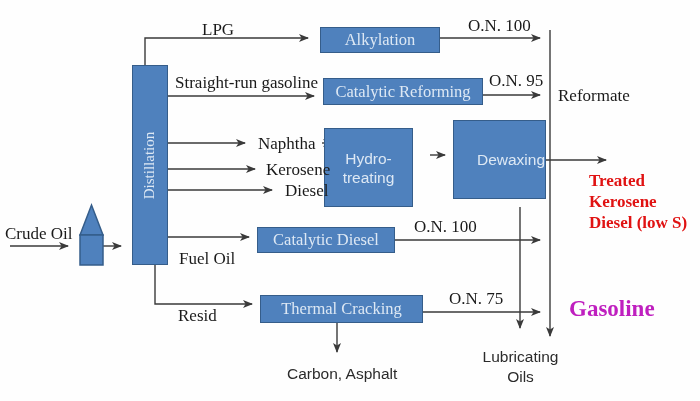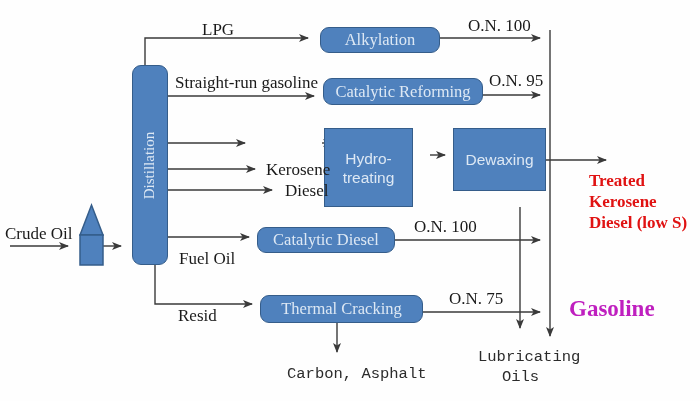--- a/index.html
+++ b/index.html
@@ -9,28 +9,28 @@
   }
   svg.flow { position:absolute; left:0; top:0; width:700px; height:401px; }
   .fl { stroke:var(--line,#3a3a3a); stroke-width:1.4; fill:none; }
   .shape { fill:var(--box-fill,#4f81bd); stroke:var(--box-border,#38618c); stroke-width:1.5; }
   .box {
     position:absolute; box-sizing:border-box;
     background:var(--box-fill,#4f81bd); border:1.5px solid var(--box-border,#38618c);
     display:flex; align-items:center; justify-content:center;
     color:var(--box-text,#dde8f4); text-align:center;
   }
-  .box-serif { font-family:"Liberation Serif", serif; font-size:16.5px;border-radius:9px; }
+  .box-serif { font-family:"Liberation Serif", serif; font-size:16.5px; }
   .box-sans  { font-family:"Liberation Sans", sans-serif; font-size:15.5px; line-height:19px; white-space:pre-line; }
   .lbl {
     position:absolute; font-family:"Liberation Serif", serif; font-size:17px;
     color:#1a1a1a; white-space:pre-line; line-height:21px;
   }
   .lbl-sans {
-    position:absolute; font-family:Liberation Mono, monospace; font-size:15.5px;
+    position:absolute; font-family:Liberation Sans, sans-serif; font-size:15.5px;
     color:#2b2b2b; white-space:pre-line; line-height:20px;
   }
   .red-product   { color:var(--treated-text,#e01212); font-weight:bold;margin-left:32px; }
   .gasoline      { color:var(--gasoline-text,#bf1fbf); font-weight:bold; font-size:23px;margin-top:12px; }
   .vertical-wrap { position:absolute; display:flex; align-items:center; justify-content:center; }
   .vertical-wrap span { transform:rotate(-90deg); white-space:nowrap; }
 </style>
 </head>
 <body>
 
@@ -95,45 +95,47 @@
 
   <div class="box box-serif" style="left:323px; top:78px; width:160px; height:27px;">
     <span>Catalytic Reforming</span>
   </div>
 
   <div class="box box-sans" style="left:324px; top:128px; width:89px; height:79px;">
     <span>Hydro-
 treating</span>
   </div>
 
-  <div class="box box-sans" style="left:453px; top:128px; width:93px; height:63px;">
+  <div class="box box-sans" style="left:453px; top:120px; width:93px; height:79px;justify-content:flex-end;">
     <span>Dewaxing</span>
   </div>
 
   <div class="box box-serif" style="left:257px; top:227px; width:138px; height:26px;">
     <span>Catalytic Diesel</span>
   </div>
 
   <div class="box box-serif" style="left:260px; top:295px; width:163px; height:28px;">
     <span>Thermal Cracking</span>
   </div>
 
   <div class="lbl" style="left:5px; top:223px;">Crude Oil</div>
   <div class="lbl" style="left:202px; top:19px;">LPG</div>
   <div class="lbl" style="left:175px; top:72px;">Straight-run gasoline</div>
+  <div class="lbl" style="left:258px; top:133px;">Naphtha</div>
   <div class="lbl" style="left:266px; top:159px;">Kerosene</div>
   <div class="lbl" style="left:285px; top:180px;">Diesel</div>
   <div class="lbl" style="left:179px; top:248px;">Fuel Oil</div>
   <div class="lbl" style="left:178px; top:305px;">Resid</div>
 
   <div class="lbl" style="left:468px; top:15px;">O.N. 100</div>
   <div class="lbl" style="left:489px; top:70px;">O.N. 95</div>
   <div class="lbl" style="left:414px; top:216px;">O.N. 100</div>
   <div class="lbl" style="left:449px; top:288px;">O.N. 75</div>
 
+  <div class="lbl" style="left:558px; top:85px;">Reformate</div>
   <div class="lbl red-product" style="left:557px; top:170px;">Treated
 Kerosene
 Diesel (low S)</div>
   <div class="lbl gasoline" style="left:569px; top:286px;">Gasoline</div>
   <div class="lbl-sans" style="left:478px; top:347px; width:85px; text-align:center;">Lubricating
 Oils</div>
   <div class="lbl-sans" style="left:287px; top:364px;">Carbon, Asphalt</div>
 
 </div>
 

